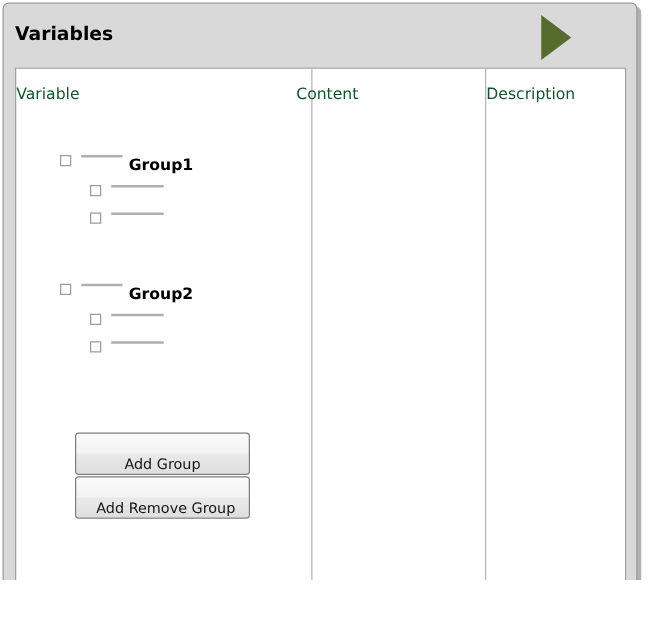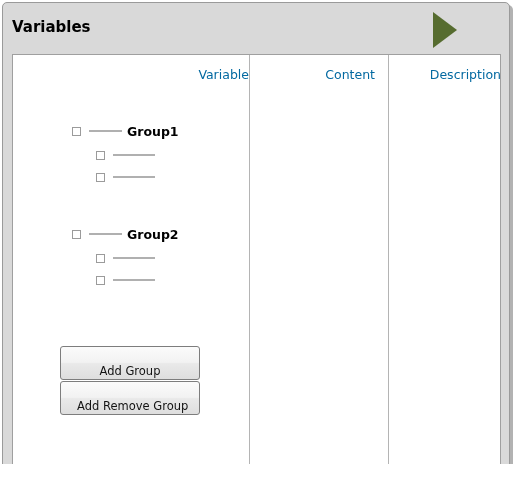--- a/index.html
+++ b/index.html
@@ -78,42 +78,41 @@
     height: 100%;
     background: #b4b4b4;
   }
   .col-divider.d1 { left: 236px; }
   .col-divider.d2 { left: 375px; }
 
   .col-header {
     position: absolute;
     top: 12px;
     font-size: 12.5px;
-    color: #0369a1;
-    text-align: right;
+    color: #14532d;
+    text-align: left;
     white-space: nowrap;
   }
   .col-header.h1 { left: 0;   width: 236px; }
   .col-header.h2 { left: 224px; width: 138px; }
   .col-header.h3 { left: 376px; width: 112px; }
 
   
   .tree {
     position: absolute;
     left: 0;
     top: 0;
     width: 236px;
     height: 100%;
   }
   .tree-row {
     position: absolute;
     height: 14px;
     display: flex;
-    align-items: center;
-    margin-left: 24px;
+    align-items: flex-start;
   }
   .tree-checkbox {
     width: 9px;
     height: 9px;
     box-sizing: border-box;
     border: 1px solid #9b9b9b;
     background: #ffffff;
     flex: 0 0 auto;
     cursor: pointer;
   }

